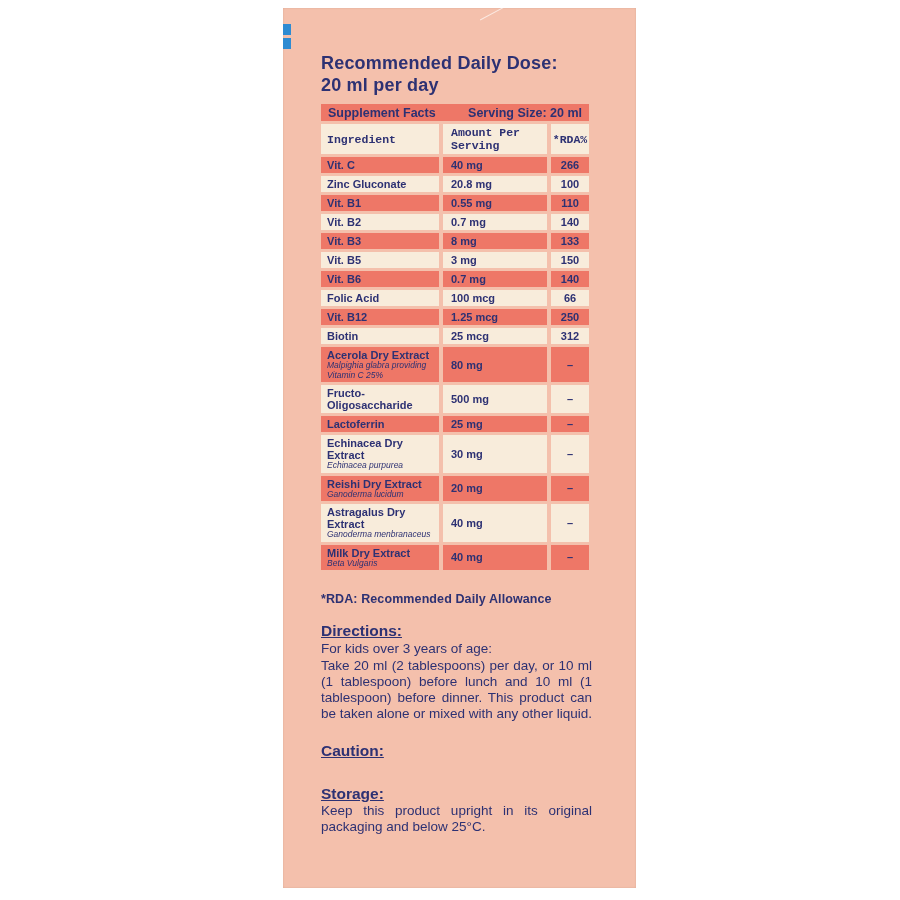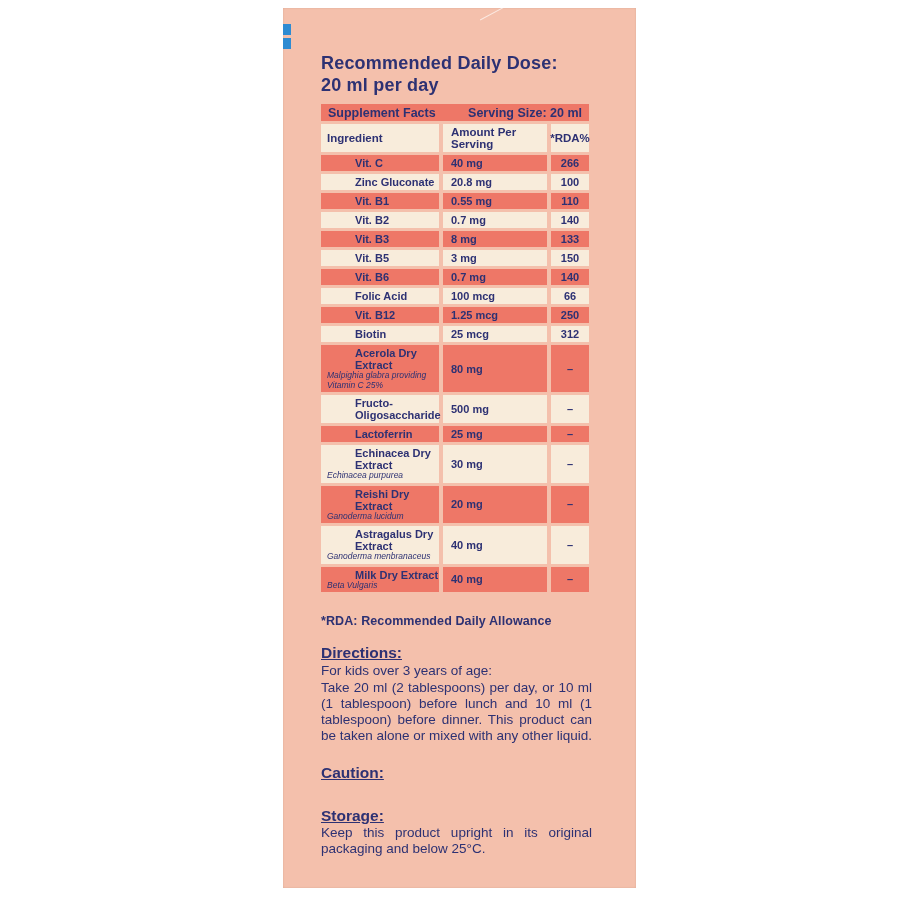--- a/index.html
+++ b/index.html
@@ -41,23 +41,23 @@
     height:17px;padding:0 7px;margin-bottom:3px;
     font-size:12.5px;font-weight:bold;
   }
   .trow{display:flex;gap:4px;margin-bottom:3px;}
   .cell{display:flex;flex-direction:column;justify-content:center;min-height:16px;}
   .c-name{width:118px;padding:2px 0 2px 6px;}
   .c-amt{width:104px;padding:2px 0 2px 8px;}
   .c-rda{width:38px;align-items:center;padding:2px 0;}
   .salmon .cell{background:var(--salmon);}
   .cream .cell{background:var(--cream);}
-  .colhead .cell{background:var(--cream);}
+  .colhead .cell{background:var(--cream);font-family:Liberation Mono, monospace;}
   .colhead{font-size:11.5px;font-weight:bold;}
-  .nm{font-size:11px;font-weight:bold;line-height:12px;margin-left:28px;}
+  .nm{font-size:11px;font-weight:bold;line-height:12px;}
   .sub{font-size:8.5px;font-style:italic;line-height:9.5px;white-space:pre-line;}
   .val{font-size:11px;font-weight:bold;}
   .footnote{margin-top:22px;font-size:12.5px;font-weight:bold;letter-spacing:.1px;}
 
   
   .section{margin-top:15px;width:271px;}
   .section h3{font-size:15.5px;font-weight:bold;line-height:19px;text-decoration:underline;}
   .section .line{font-size:13.5px;line-height:18.2px;}
   .section .para{font-size:13.5px;line-height:16px;text-align:justify;}
   .section.caution{margin-top:19px;}

